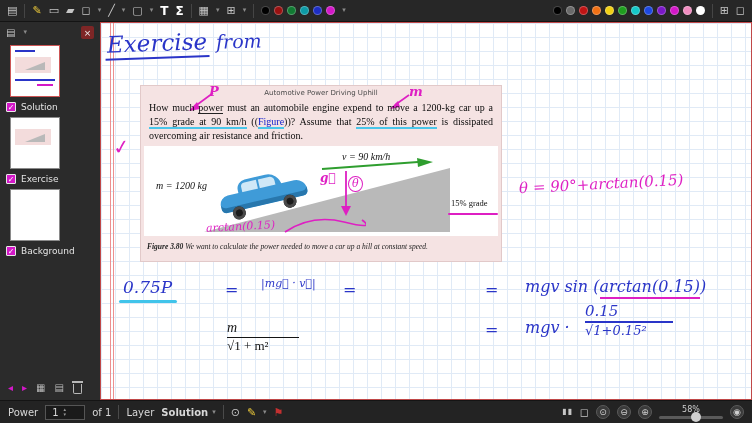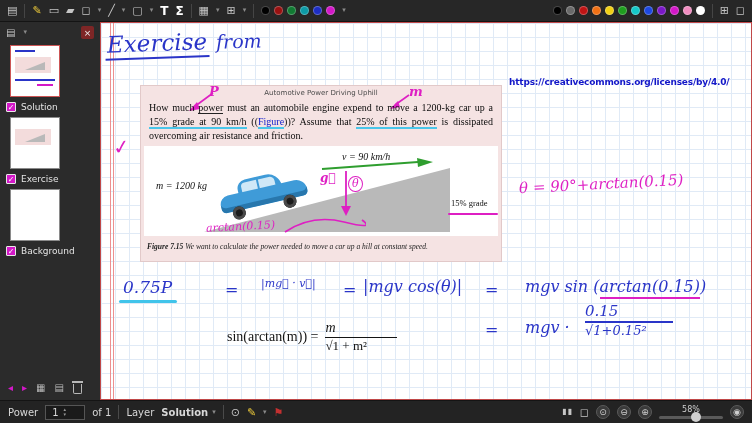--- a/index.html
+++ b/index.html
@@ -181,21 +181,20 @@
       </div>
     </div>
 
     <div class="canvas">
       <div class="margin"></div>
 
       <div class="abs hw hw-title" style="left:4px;top:6px">
         <span class="w1">Exercise</span><span class="w2">from</span>
       </div>
 
-      <div class="abs url" style="left:408px;top:54px">https://creativecommons.org/licenses/by/4.0/</div>
 
       <div class="abs mag" style="left:12px;top:112px;font-size:20px;font-weight:bold;transform:rotate(-8deg)">✓</div>
 
       <div class="abs card" style="left:40px;top:63px;width:360px;height:175px">
         <div class="card-h">Automotive Power Driving Uphill</div>
 
         <span class="abs hw mag" style="left:68px;top:-2px;font-size:13px;font-weight:bold">P</span>
         <svg class="abs" style="left:44px;top:4px" width="32" height="24">
           <line x1="28" y1="3" x2="9" y2="17" stroke="#de1fc3" stroke-width="1.6"></line>
           <polygon points="12,12 4,21 15,19" fill="#de1fc3"></polygon>
@@ -238,47 +237,45 @@
           </svg>
           <span class="abs theta-circ" style="left:204px;top:30px">θ</span>
 
           <span class="abs hw mag" style="left:62px;top:74px;font-size:11px;transform:rotate(-3deg)">arctan(0.15)</span>
           <svg class="abs" style="left:138px;top:66px" width="84" height="26">
             <path d="M3 20 Q30 2 62 10 T80 8" stroke="#de1fc3" stroke-width="1.6" fill="none"></path>
           </svg>
         </div>
 
         <div class="abs caption" style="left:6px;top:156px;width:348px">
-          <b>Figure 7.15</b><span> We want to calculate the power needed to move a car up a hill at constant speed.</span>
+          <b>Figure 3.80</b><span> We want to calculate the power needed to move a car up a hill at constant speed.</span>
         </div>
       </div>
 
       <div class="abs hw mag" style="left:418px;top:152px;font-size:15px;transform:rotate(-3deg)">θ = 90°+arctan(0.15)</div>
 
       <span class="abs hw blue" style="left:22px;top:254px;font-size:17px">0.75P</span>
       <div class="abs ul" style="left:18px;top:277px;width:58px;height:3px;background:#41c4ea"></div>
       <span class="abs hw blue" style="left:124px;top:257px;font-size:16px">=</span>
       <span class="abs hw blue" style="left:160px;top:254px;font-size:11px">|mg⃗ · v⃗|</span>
       <span class="abs hw blue" style="left:242px;top:257px;font-size:16px">=</span>
-      <span class="abs hw blue" style="left:262px;top:254px;font-size:16px">|mgv cos(θ)|</span>
       <span class="abs hw blue" style="left:384px;top:257px;font-size:16px">=</span>
       <span class="abs hw blue" style="left:424px;top:254px;font-size:16px">
         <span>mgv sin (</span><span style="border-bottom:2.5px solid #de1fc3;padding-bottom:1px">arctan(0.15)</span><span>)</span>
       </span>
 
       <span class="abs hw blue" style="left:384px;top:297px;font-size:16px">=</span>
       <span class="abs hw blue" style="left:424px;top:295px;font-size:16px">mgv ·</span>
       <div class="abs hw blue frac" style="left:484px;top:281px;width:88px">
         <div style="font-size:15px">0.15</div>
         <div class="bar" style="background:#2a35c8"></div>
         <div style="font-size:13px"><span>√</span><span class="ovl">1+0.15²</span></div>
       </div>
 
       <div class="abs" style="left:126px;top:298px;display:flex;align-items:center;gap:7px;color:#141414;font-family:'Liberation Serif',serif;font-size:14px">
-        <span>sin(arctan(m)) =</span>
         <span class="frac" style="width:72px;display:inline-block">
           <span style="display:block;font-style:italic">m</span>
           <span class="bar" style="display:block;height:1.5px;background:#141414"></span>
           <span style="display:block;font-size:13px"><span>√</span><span class="ovl">1 + m²</span></span>
         </span>
       </div>
     </div>
   </div>
 
   <div class="statusbar">

